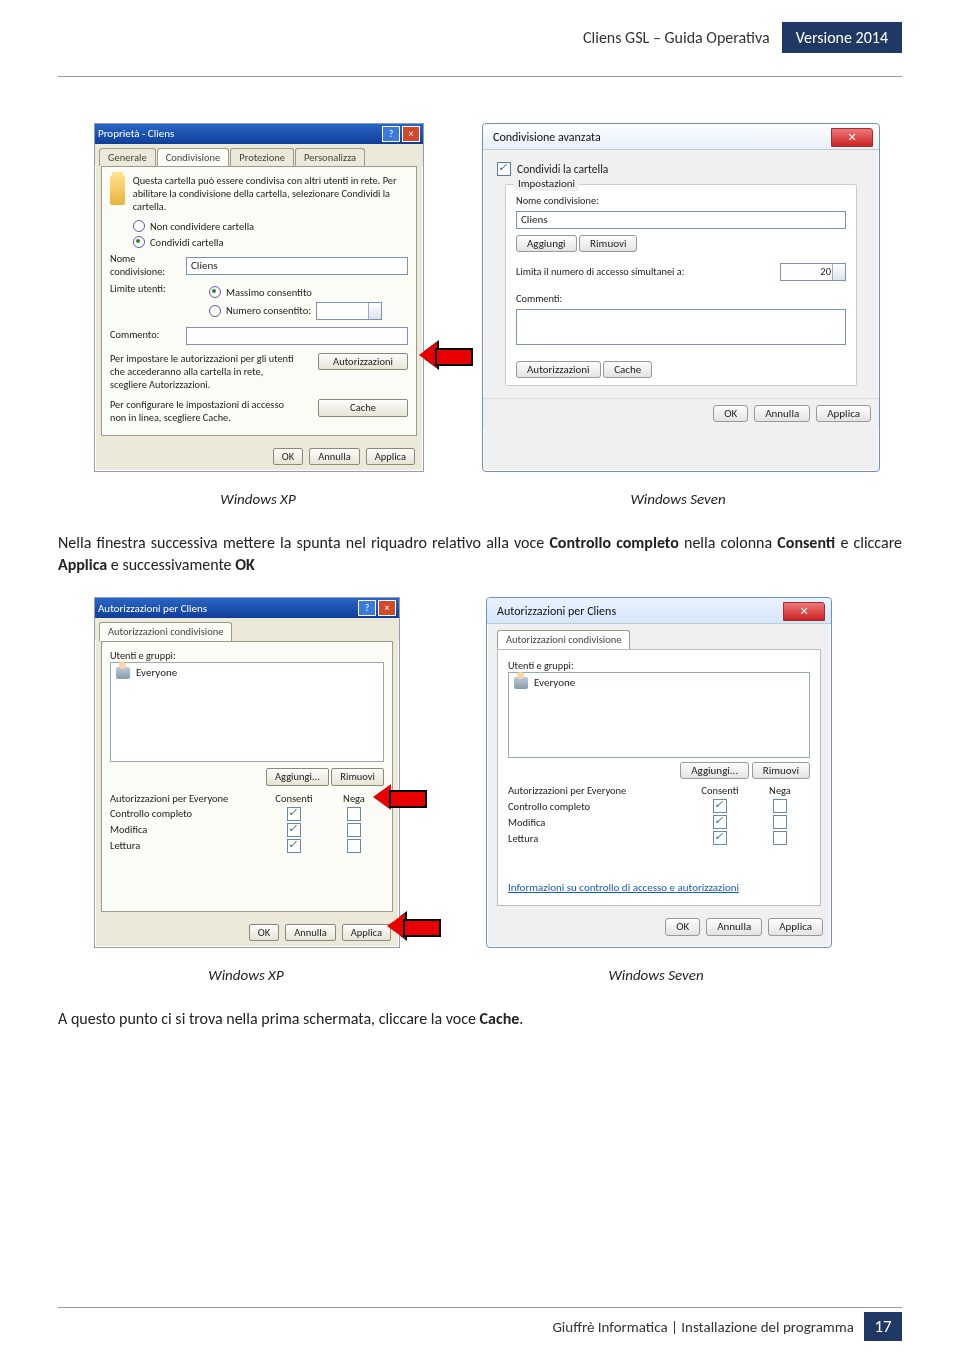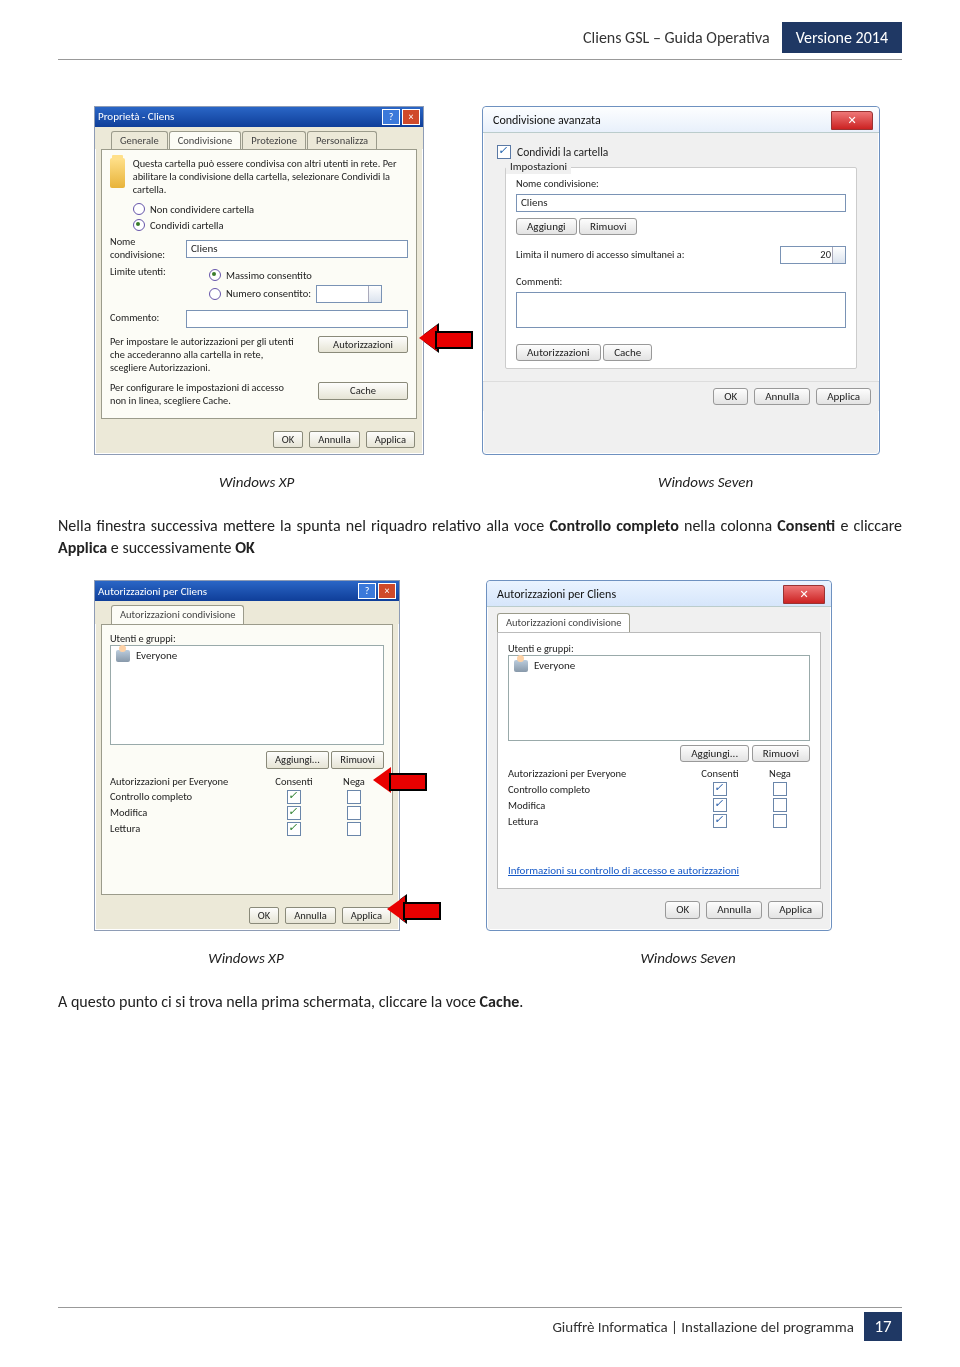--- a/index.html
+++ b/index.html
@@ -1,37 +1,37 @@
 <!DOCTYPE html>
 <html><head>
 <meta charset="utf-8">
 <style>
   body { margin:0; font-family:"Calibri","Segoe UI",Arial,sans-serif; color:#222; background:#fff; width:960px; }
   .page { padding:22px 58px 40px 58px; position:relative; min-height:1367px; box-sizing:border-box; }
-  .header-row { display:flex; align-items:stretch; justify-content:flex-end; margin-bottom:6px;text-align:center; }
+  .header-row { display:flex; align-items:stretch; justify-content:flex-end; margin-bottom:23px;text-align:center; }
   .hdr-title { font-size:16px; color:#333; padding:6px 12px; }
   .hdr-badge { background:#1f3864; color:#fff; font-size:16px; padding:6px 14px; }
   .hr { height:1px; background:#999; margin-bottom:46px; }
   .screens { display:flex; gap:58px; justify-content:flex-start; padding-left:36px; margin-bottom:18px; }
-  .captions { display:flex; padding-left:36px; margin:6px 0 24px 0; gap:90px; }
+  .captions { display:flex; padding-left:36px; margin:6px 0 24px 0; gap:58px; }
   .caption { font-style:italic; font-size:15px; text-align:center; }
   .caption.xp1 { width:328px; }
   .caption.s71 { width:396px; }
   .caption.xp2 { width:304px; }
   .caption.s72 { width:344px; margin-left:28px; }
   .bodytext { font-size:16px; line-height:1.35; text-align:justify; margin:4px 0 22px 0; }
   .bodytext b { font-weight:600; }
   
   .dlg { border:1px solid #8e9cb5; background:#ece9d8; font-size:11px; line-height:1.25; position:relative; box-shadow:0 0 0 1px #fff inset; }
   .dlg.w7 { background:#f0f0f0; border:1px solid #6e91c0; border-radius:4px; }
   .tb-xp { height:20px; background:linear-gradient(#2a66c6,#0f3e99); display:flex; align-items:center; justify-content:space-between; padding:0 3px; color:#fff; font-size:11px; }
   .tb-xp .btns { display:flex; gap:2px; }
   .tb-xp .b { width:16px;height:14px;background:#3b79da;border:1px solid #fff;display:flex;align-items:center;justify-content:center;font-size:10px; }
   .tb-xp .bx { background:#d04a2a; }
-  .tabs { display:flex; gap:1px; padding:4px 6px 0 16px; background:#ece9d8; }
+  .tabs { display:flex; gap:1px; padding:4px 6px 0 4px; background:#ece9d8; }
   .tabs .tab { padding:2px 8px; font-size:10.5px; background:#ece9d8; border:1px solid #9b9b8b; border-bottom:none; border-radius:3px 3px 0 0; color:#444; }
   .tabs .tab.active { background:#fcfcf6; position:relative; top:0; }
   .panel { background:#fcfcf6; margin:0 6px 6px 6px; border:1px solid #9b9b8b; padding:8px 8px 10px 8px; }
   .info-row { display:flex; gap:8px; align-items:flex-start; margin-bottom:6px; }
   .folder-ico { width:30px;height:30px; background:linear-gradient(#ffe08a,#e8b33a); border-radius:2px; position:relative; }
   .folder-ico:before{content:"";position:absolute;left:2px;top:-3px;width:11px;height:5px;background:#ffe08a;border-radius:1px;}
   .radio { display:flex; align-items:center; gap:5px; font-size:10.5px; margin:3px 0;padding-left:23px; }
   .radio i { width:10px;height:10px;border:1px solid #65a;background:#fff;border-radius:50%;display:inline-block;position:relative; }
   .radio.checked i:after{content:"";position:absolute;left:2px;top:2px;width:4px;height:4px;background:#3a7c2a;border-radius:50%;}
   .field-row { display:flex; align-items:center; gap:6px; font-size:10.5px; margin:4px 0; }
@@ -46,21 +46,21 @@
   .note-row { display:flex; gap:16px; align-items:flex-start; margin-top:8px; }
   .note-row .note { flex:1; }
   .arrow { position:absolute; width:54px; height:26px; }
   .arrow .shaft{position:absolute;left:16px;top:6px;right:0;height:14px;background:#e80000;border:2px solid #000;}
   .arrow .tip{position:absolute;left:0;top:0;width:0;height:0;border-top:13px solid transparent;border-bottom:13px solid transparent;border-right:18px solid #e80000;}
   .arrow .tip:before{content:"";position:absolute;left:0;top:-15px;border-top:15px solid transparent;border-bottom:15px solid transparent;border-right:20px solid #000;z-index:-1;}
   .w7-title { display:flex; align-items:center; justify-content:space-between; padding:4px 6px 2px 10px; font-size:12px; color:#111; background:linear-gradient(#fdfeff,#e8f0fb); border-bottom:1px solid #bcc; border-radius:4px 4px 0 0; }
   .w7-title.aero { background:linear-gradient(#eaf3ff,#d6e6fb); }
   .w7-x { width:40px;height:17px;background:linear-gradient(#e77,#c22);border:1px solid #933;border-radius:0 3px 0 0;color:#fff;display:flex;align-items:center;justify-content:center;font-size:11px; }
   .group7 { border:1px solid #ccc; margin:8px; padding:10px 10px 8px 10px; position:relative; background:#fff; border-radius:2px;}
-  .group7 > .legend { position:absolute; top:-8px; left:0; background:#f0f0f0; padding:0 4px; font-size:11px; }
+  .group7 > .legend { position:absolute; top:-8px; left:8px; background:#f0f0f0; padding:0 4px; font-size:11px; }
   .chk { display:flex; align-items:center; gap:6px; font-size:11.5px; }
   .chk i { width:12px;height:12px;border:1px solid #5a79a5;background:#fff;display:inline-block;position:relative; }
   .chk.on i:after{content:"✓";position:absolute;left:0;top:-2px;font-size:11px;color:#1a5eab;}
   .perm-list { border:1px solid #9aa; background:#fff; height:92px; padding:3px 5px; font-size:11px; }
   .perm-user { display:flex; align-items:center; gap:6px; }
   .user-ico { width:14px;height:12px;background:linear-gradient(#bcd,#89a);display:inline-block;border-radius:2px;position:relative; }
   .user-ico:before{content:"";position:absolute;left:3px;top:-5px;width:7px;height:7px;background:#fed2a6;border-radius:50%;}
   .perm-table { font-size:10.5px; margin-top:6px; }
   .perm-table .phdr { display:flex; }
   .perm-table .phdr .c1{flex:1;} .perm-table .phdr .c2,.perm-table .phdr .c3{width:60px;text-align:center;}

